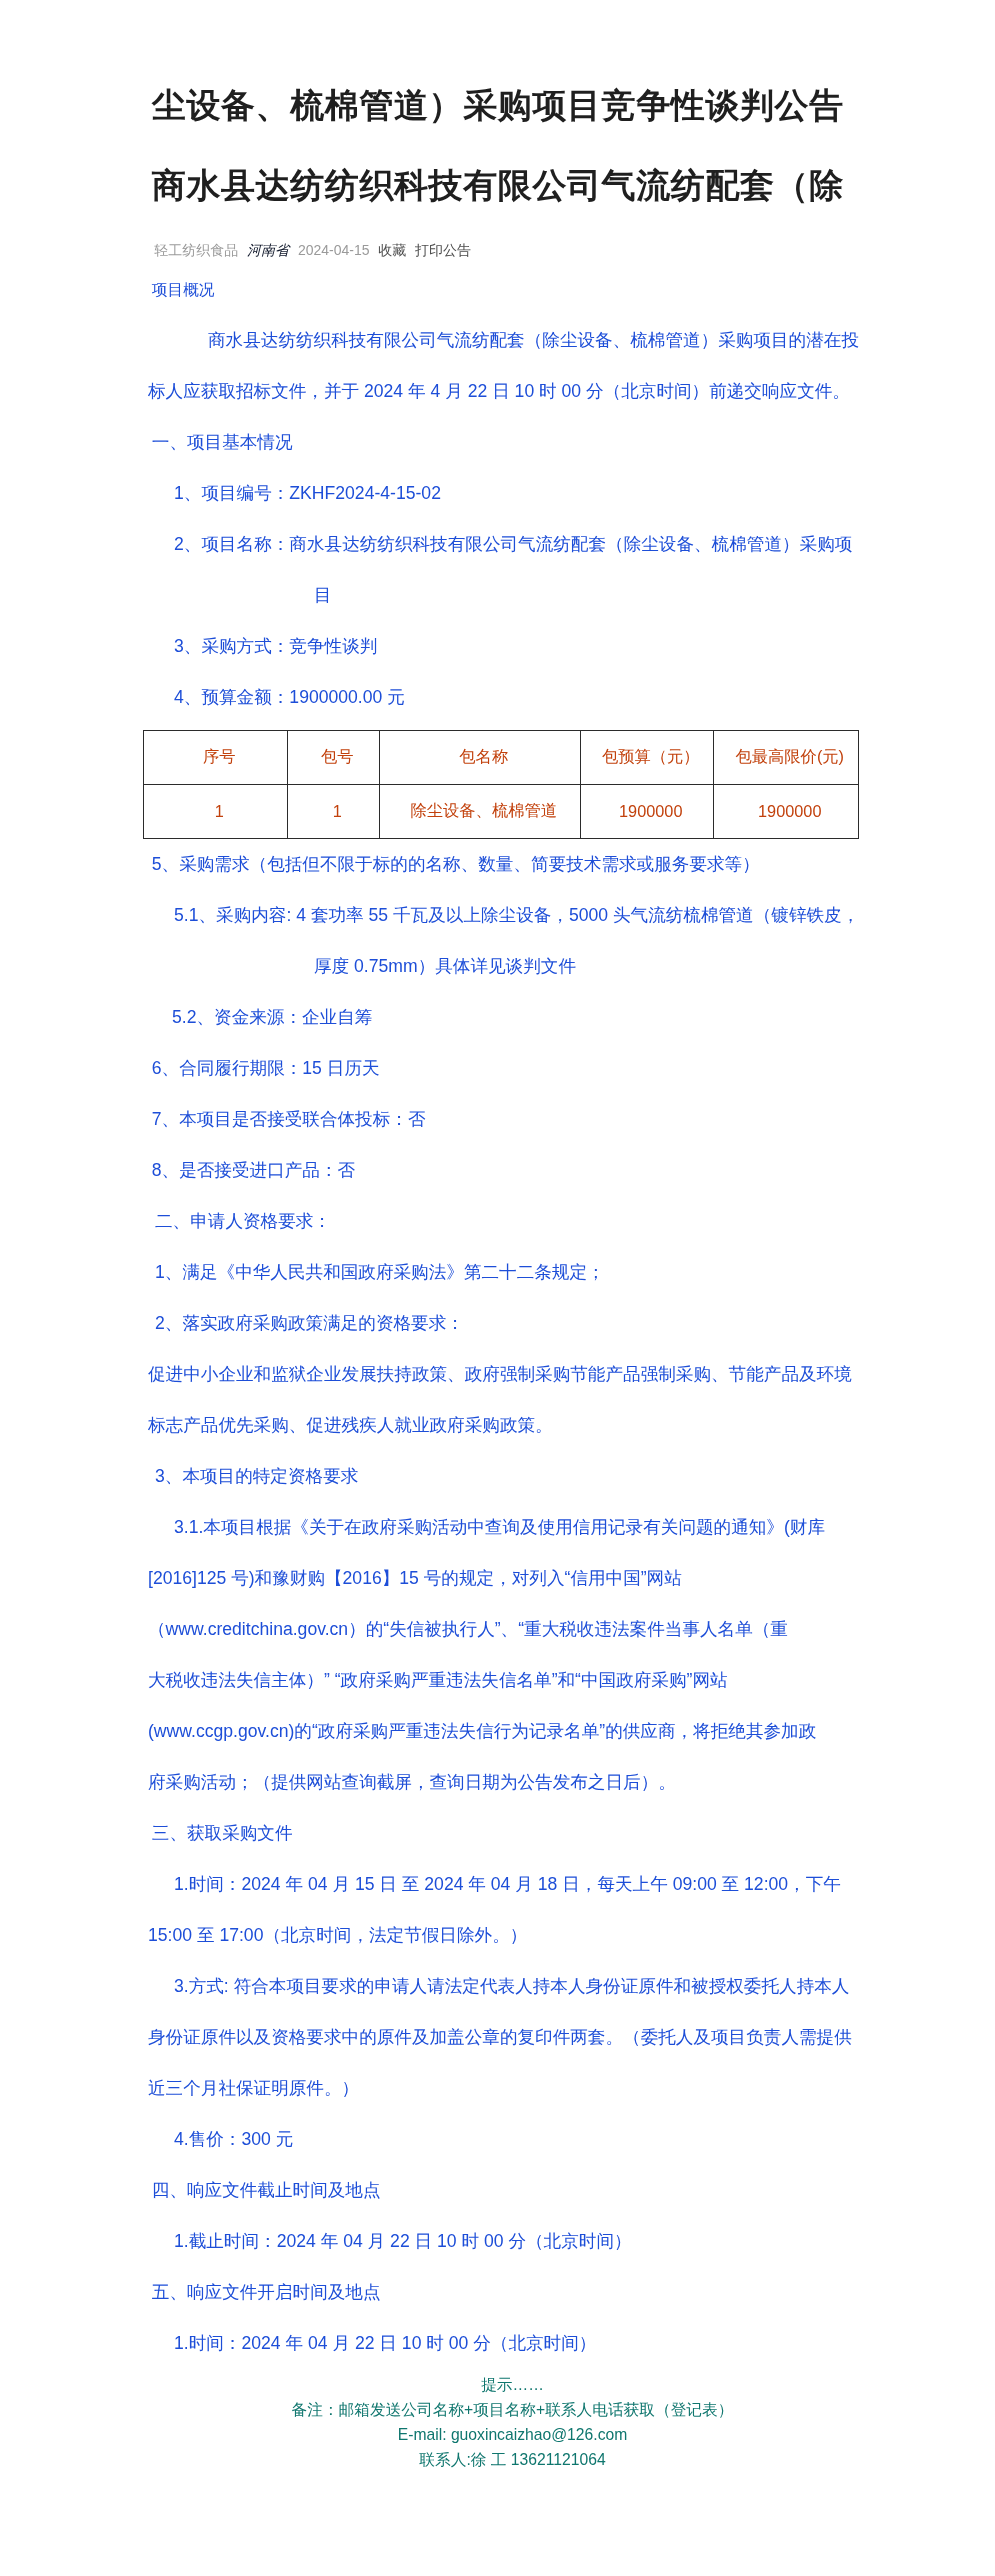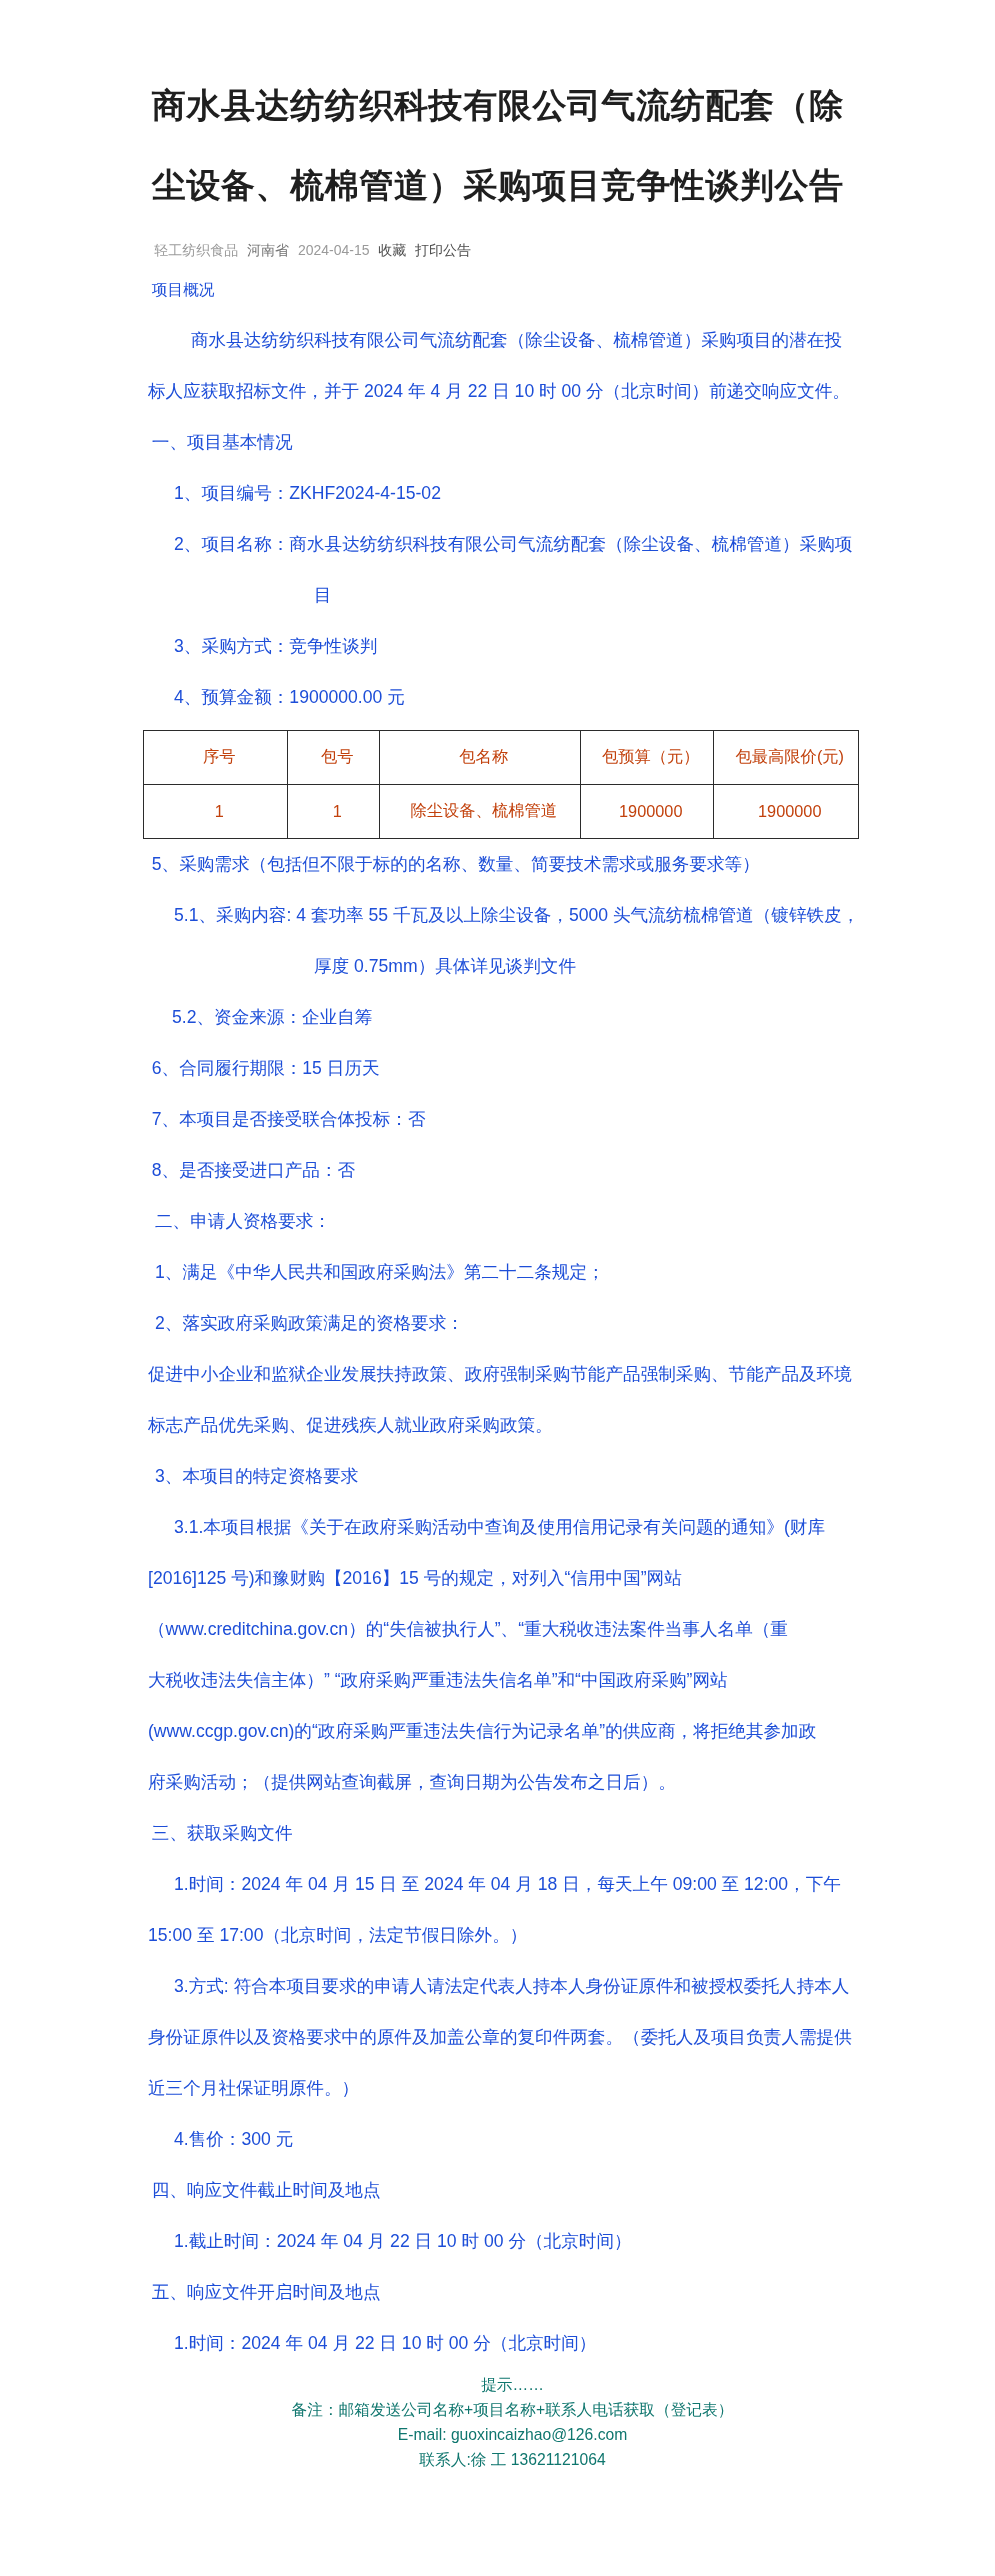--- a/index.html
+++ b/index.html
@@ -27,35 +27,35 @@
   .page-title .tline { display: block; }
   
   .meta-bar {
     margin: 11.3px 0 0 6.3px;
     line-height: 28px;
     font-size: 14px;
     white-space: nowrap;
   }
   .meta-bar span { margin-right: 8.8px; }
   .meta-gray   { color: #9a9a9a; }
-  .meta-region { color: #737373; }
+  .meta-region { color: #0f172a; font-style: italic; }
   .meta-action { color: #4d4d4d; cursor: pointer; }
   
   .line {
     font-size: 17.6px;
     line-height: 51px;
     white-space: nowrap;
     color: #1d4ed8;
   }
   .ov-head { font-size: 15.7px; }
   .ml2   { margin-left: 7px; }
   .ml6   { margin-left: 3.8px; }
   .ml38  { margin-left: 24px; }
   .ml42  { margin-left: 26px; }
-  .ml68  { margin-left: 43px; }
+  .ml68  { margin-left: 60px; }
   .ml264 { margin-left: 166px; }
   
   table.pkg {
     border-collapse: collapse;
     table-layout: fixed;
     width: 715px;
     margin: 6.3px 0 0 -5px;
   }
   table.pkg th, table.pkg td {
     border: 1.3px solid #2b2b2b;
@@ -79,22 +79,22 @@
     color: #0f766e;
     text-align: center;
   }
 </style>
 </head>
 <body>
 
 <div class="doc">
 
   <h1 class="page-title">
+    <span class="tline">尘设备、梳棉管道）采购项目竞争性谈判公告</span>
     <span class="tline">商水县达纺纺织科技有限公司气流纺配套（除</span>
-    <span class="tline">尘设备、梳棉管道）采购项目竞争性谈判公告</span>
   </h1>
 
   <div class="meta-bar">
     <span class="meta-gray">轻工纺织食品</span><span class="meta-region">河南省</span><span class="meta-gray">2024-04-15</span><span class="meta-action">收藏</span><span class="meta-action">打印公告</span>
   </div>
 
   <div class="line ov-head ml6">项目概况</div>
   <div class="line ml68">商水县达纺纺织科技有限公司气流纺配套（除尘设备、梳棉管道）采购项目的潜在投</div>
   <div class="line">标人应获取招标文件，并于 2024 年 4 月 22 日 10 时 00 分（北京时间）前递交响应文件。</div>
 

